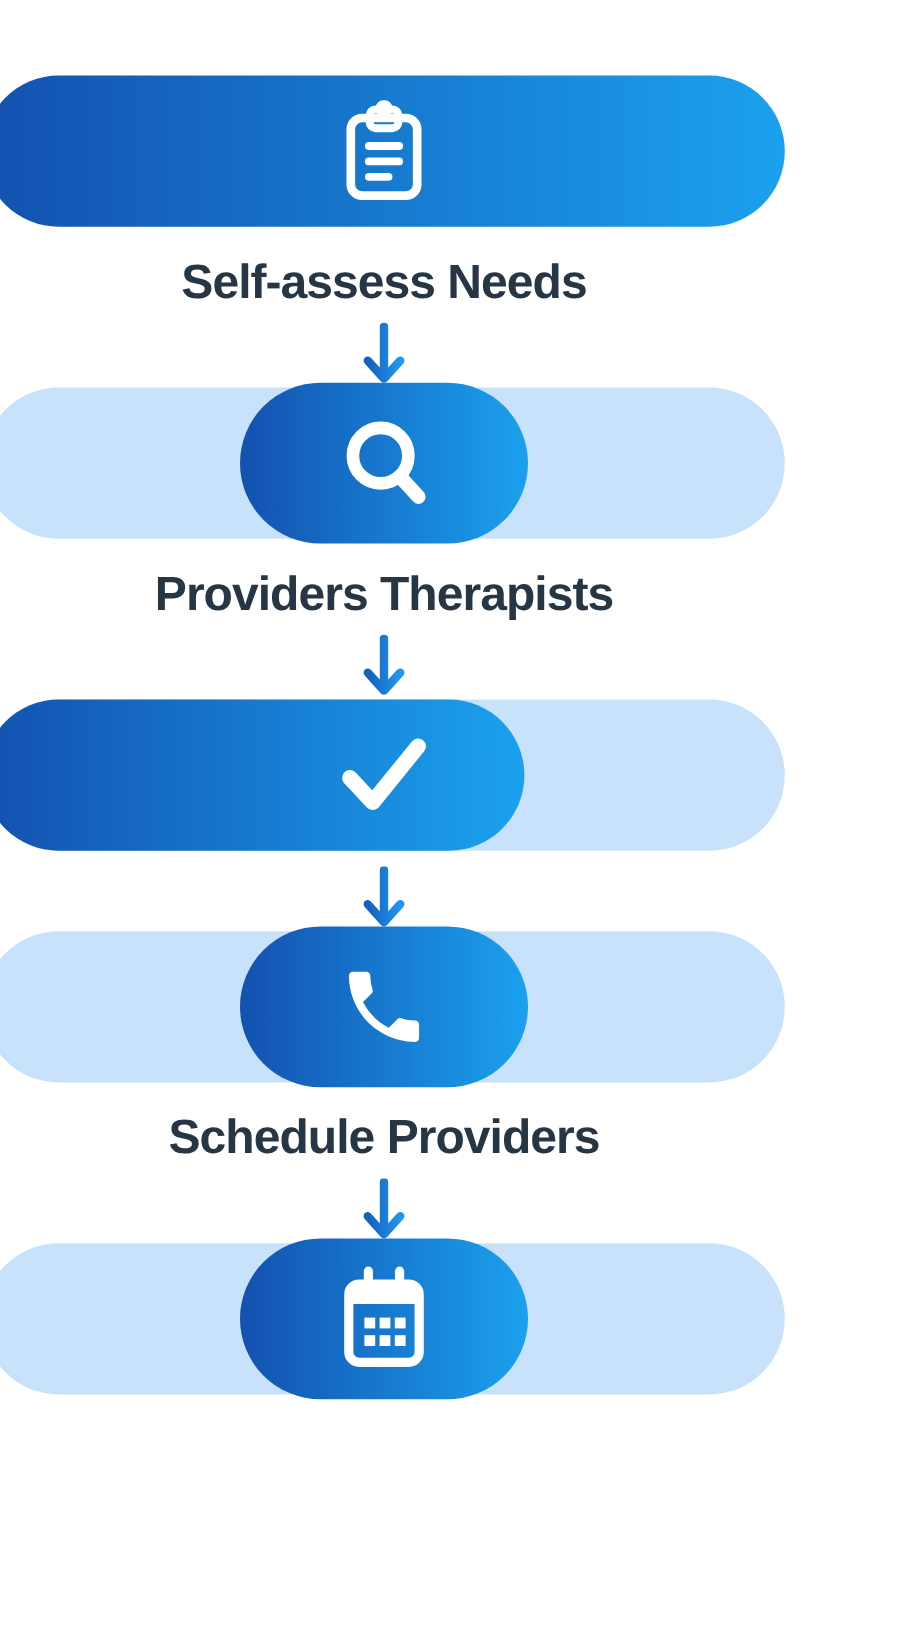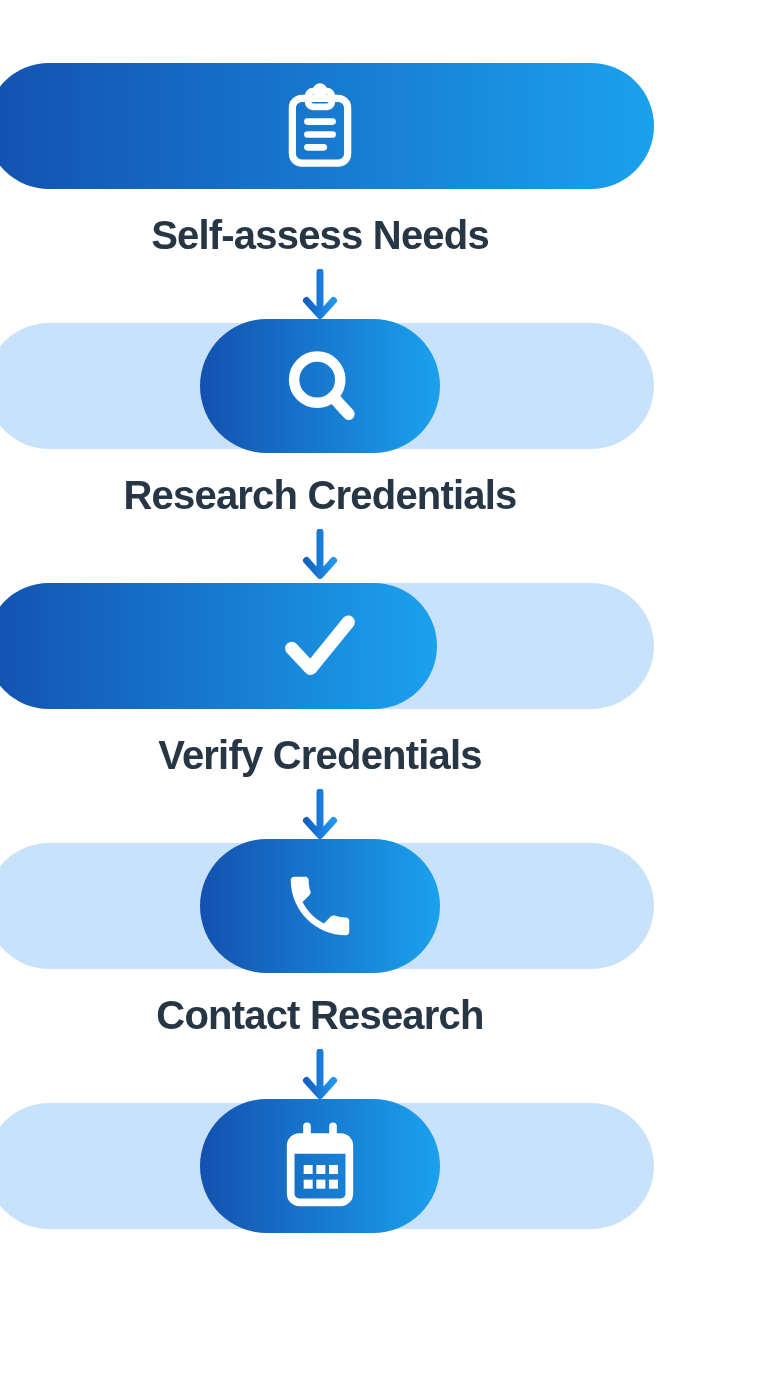--- a/index.html
+++ b/index.html
@@ -109,42 +109,41 @@
     <div class="capsule capsule-track">
       <div class="inner-pill">
         <span class="icon">
           <svg width="84" height="84" viewBox="0 0 24 24" fill="none">
             <circle cx="11.2" cy="10.2" r="6.6" stroke="#fff" stroke-width="3"></circle>
             <line x1="16" y1="15.4" x2="20.2" y2="20" stroke="#fff" stroke-width="3.4" stroke-linecap="round"></line>
           </svg>
         </span>
       </div>
     </div>
-    <h2 class="step-label">Research Credentials</h2>
+    <h2 class="step-label">Providers Therapists</h2>
     <svg class="arrow" width="44" height="54" viewBox="0 0 44 54">
       <defs>
           <linearGradient id="ag1" x1="0" y1="0" x2="1" y2="0">
         <stop offset="0" stop-color="#1460BE"></stop>
             <stop offset="1" stop-color="#2196F0"></stop>
           </linearGradient>
         </defs>
       <path d="M22 3 L22 45 M8.5 31.5 L22 46.5 L35.5 31.5" stroke="url(#ag1)" stroke-width="7" fill="none" stroke-linecap="round" stroke-linejoin="round"></path>
     </svg>
   </section>
 
   <section class="step">
     <div class="capsule capsule-track">
       <div class="partial-fill"></div>
       <span class="icon center-icon">
         <svg width="88" height="80" viewBox="0 0 24 22" fill="none">
           <path d="M4.2 11.6 L9.4 17.2 L19.8 4.4" stroke="#fff" stroke-width="3.6" stroke-linecap="round" stroke-linejoin="round"></path>
         </svg>
       </span>
     </div>
-    <h2 class="step-label">Verify Credentials</h2>
     <svg class="arrow" width="44" height="54" viewBox="0 0 44 54">
       <defs>
           <linearGradient id="ag2" x1="0" y1="0" x2="1" y2="0">
         <stop offset="0" stop-color="#1460BE"></stop>
             <stop offset="1" stop-color="#2196F0"></stop>
           </linearGradient>
         </defs>
       <path d="M22 3 L22 45 M8.5 31.5 L22 46.5 L35.5 31.5" stroke="url(#ag2)" stroke-width="7" fill="none" stroke-linecap="round" stroke-linejoin="round"></path>
     </svg>
   </section>
@@ -152,21 +151,21 @@
   <section class="step">
     <div class="capsule capsule-track">
       <div class="inner-pill">
         <span class="icon">
           <svg width="78" height="78" viewBox="0 0 24 24">
             <path d="M6.62 10.79c1.44 2.83 3.76 5.14 6.59 6.59l2.2-2.2c.27-.27.67-.36 1.02-.24 1.12.37 2.33.57 3.57.57.55 0 1 .45 1 1V20c0 .55-.45 1-1 1-9.39 0-17-7.61-17-17 0-.55.45-1 1-1h3.5c.55 0 1 .45 1 1 0 1.25.2 2.45.57 3.57.11.35.03.74-.25 1.02l-2.2 2.2z" fill="#fff"></path>
           </svg>
         </span>
       </div>
     </div>
-    <h2 class="step-label">Contact Research</h2>
+    <h2 class="step-label">Schedule Providers</h2>
     <svg class="arrow" width="44" height="54" viewBox="0 0 44 54">
       <defs>
           <linearGradient id="ag3" x1="0" y1="0" x2="1" y2="0">
         <stop offset="0" stop-color="#1460BE"></stop>
             <stop offset="1" stop-color="#2196F0"></stop>
           </linearGradient>
         </defs>
       <path d="M22 3 L22 45 M8.5 31.5 L22 46.5 L35.5 31.5" stroke="url(#ag3)" stroke-width="7" fill="none" stroke-linecap="round" stroke-linejoin="round"></path>
     </svg>
   </section>

